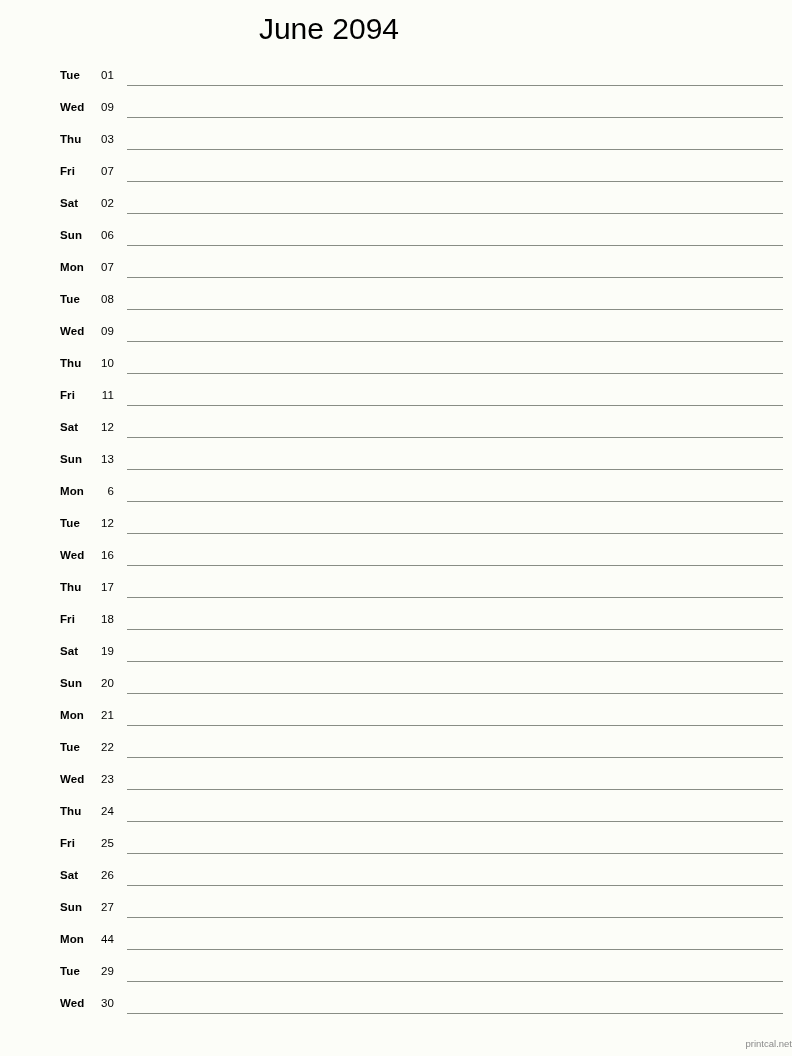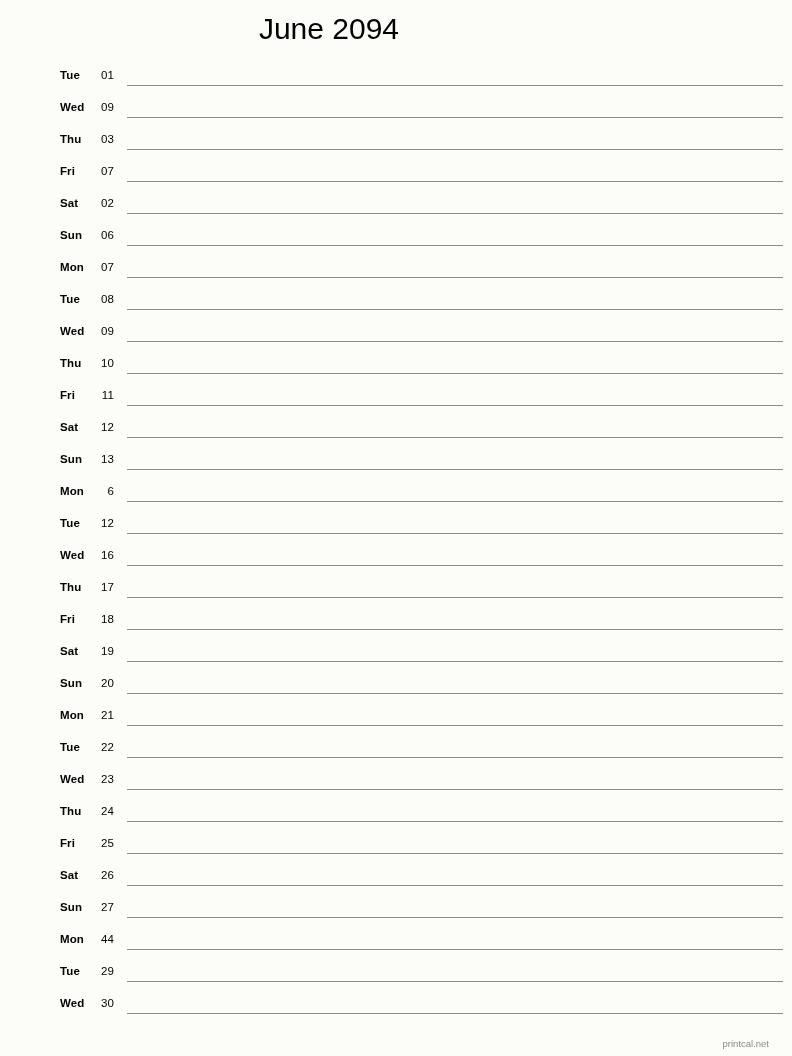--- a/index.html
+++ b/index.html
@@ -72,21 +72,21 @@
     top: 24px;
     height: 0;
     border-top: 1px solid #888d85;
   }
   .footer {
     position: absolute;
     left: 0;
     width: 792px;
     top: 1038px;
     text-align: right;
-    padding-right: 23px;
+    padding-right: 0;
     box-sizing: border-box;
     font-size: 9.5px;
     color: #8a8a8a;
     line-height: 12px;
   }
 </style>
 </head>
 <body>
 
 <div class="page">

